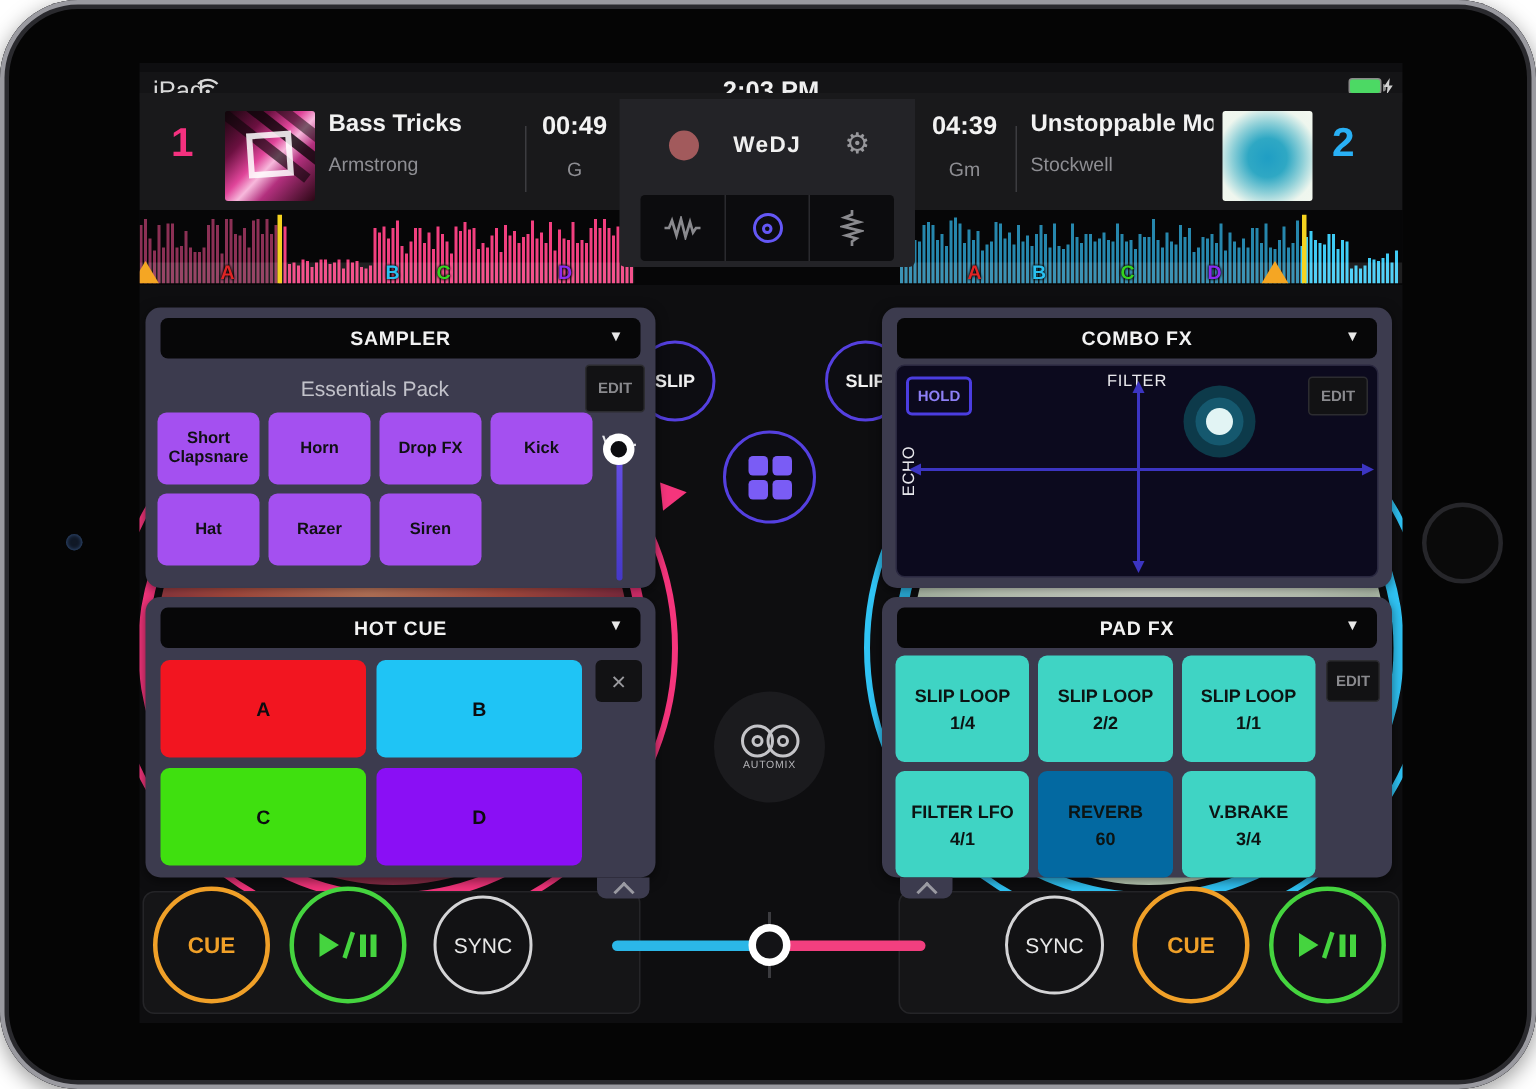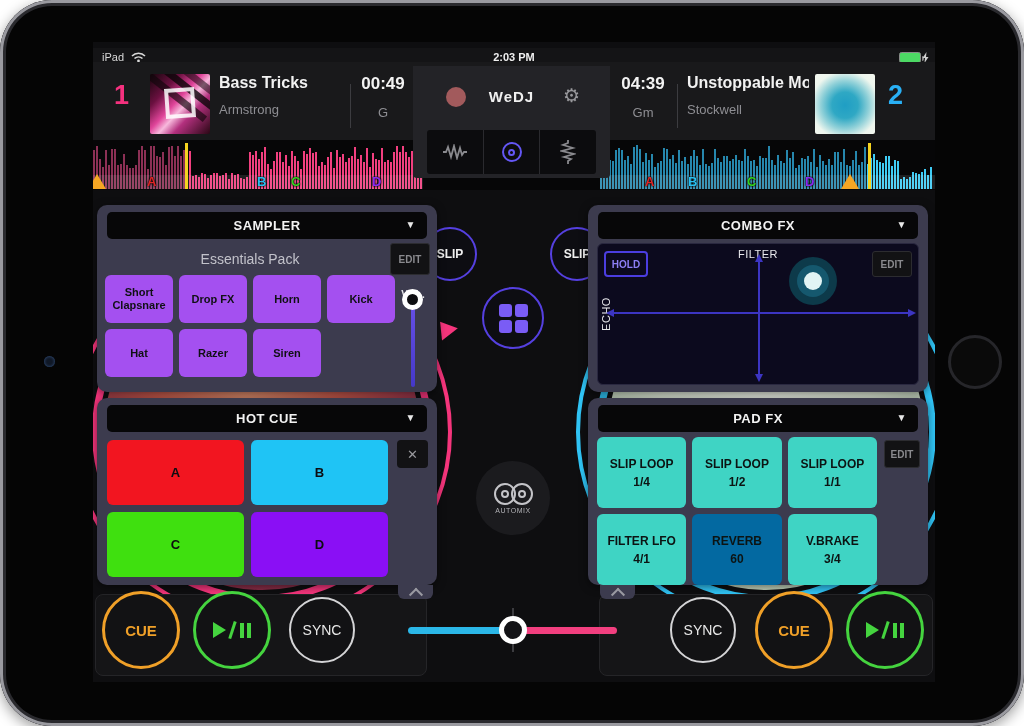--- a/index.html
+++ b/index.html
@@ -6,21 +6,21 @@
   *{box-sizing:border-box;font-family:"Liberation Sans",sans-serif;-webkit-font-smoothing:antialiased;}
   .stage{position:relative;width:1024px;height:726px;background:#fff;overflow:hidden;}
   
   .ipad{position:absolute;left:0;top:0;width:1024px;height:726px;background:#050505;border-radius:52px;
         box-shadow:inset 0 0 0 3px #9a9aa0, inset 0 0 0 6px #2a2a2e, 0 4px 14px rgba(0,0,0,.4);}
   .cam-dot{position:absolute;left:44px;top:356px;width:11px;height:11px;border-radius:50%;background:#101826;box-shadow:inset 0 0 3px #3a5a8a;}
   .home-btn{position:absolute;left:948px;top:335px;width:54px;height:54px;border-radius:50%;background:#0a0a0a;border:3px solid #26262a;}
   
   .screen{position:absolute;left:93px;top:42px;width:842px;height:640px;background:#0e0e10;overflow:hidden;}
   
-  .status{position:absolute;left:0;top:6px;width:842px;height:20px;background:#141416;color:#d8d8d8;font-size:11px;}
+  .status{position:absolute;left:0;top:6px;width:842px;height:20px;background:#141416;color:#d8d8d8;font-size:17px;}
   .status .dev{position:absolute;left:9px;top:3px;}
   .status .wifi{position:absolute;left:38px;top:4px;}
   .status .clock{position:absolute;left:0;right:0;top:3px;text-align:center;font-weight:bold;color:#efefef;}
   .batt{position:absolute;right:14px;top:4px;width:22px;height:11px;border:1px solid #8a8a8a;border-radius:2.5px;background:#4cd964;}
   .batt:after{content:"";position:absolute;right:-4px;top:2.5px;width:2.5px;height:5px;background:#8a8a8a;border-radius:0 2px 2px 0;}
   .bolt{position:absolute;right:6px;top:4px;}
   
   .deckbar{position:absolute;left:0;top:20px;width:842px;height:78px;background:#19191b;}
   .decknum{position:absolute;top:18px;font-size:27px;font-weight:bold;}
   .art{position:absolute;top:12px;width:60px;height:60px;border-radius:2px;overflow:hidden;}
@@ -467,22 +467,22 @@
       <div class="phead">
         <span>SAMPLER</span>
         <span class="dd">▼</span>
       </div>
       <div class="packname">Essentials Pack</div>
       <div class="editbtn" style="right:7px;top:38px;width:40px;height:32px;">
         <span>EDIT</span>
       </div>
       <div class="spads" id="sampler-pads">
             <div class="spad" style="background: rgb(164, 80, 240);">Short Clapsnare</div>
+            <div class="spad" style="background: rgb(164, 80, 240);">Horn</div>
             <div class="spad" style="background: rgb(164, 80, 240);">Drop FX</div>
-            <div class="spad" style="background: rgb(164, 80, 240);">Horn</div>
             <div class="spad" style="background: rgb(164, 80, 240);">Kick</div>
             <div class="spad" style="background: rgb(164, 80, 240);">Hat</div>
             <div class="spad" style="background: rgb(164, 80, 240);">Razer</div>
             <div class="spad" style="background: rgb(164, 80, 240);">Siren</div>
           </div>
       <div class="volwrap">
         <div class="vol-lbl">VOL.</div>
         <div class="vtrack"></div>
         <div class="vknob"></div>
       </div>
@@ -539,21 +539,21 @@
         <span>PAD FX</span>
         <span class="dd">▼</span>
       </div>
       <div class="fpads" id="padfx-pads">
             <div class="fpad" style="background: rgb(63, 212, 196);">
               <span>SLIP LOOP</span>
               <span>1/4</span>
             </div>
             <div class="fpad" style="background: rgb(63, 212, 196);">
               <span>SLIP LOOP</span>
-              <span>1/2</span>
+              <span>2/2</span>
             </div>
             <div class="fpad" style="background: rgb(63, 212, 196);">
               <span>SLIP LOOP</span>
               <span>1/1</span>
             </div>
             <div class="fpad" style="background: rgb(63, 212, 196);">
               <span>FILTER LFO</span>
               <span>4/1</span>
             </div>
             <div class="fpad" style="background: #0369a1; text-align: center;">

